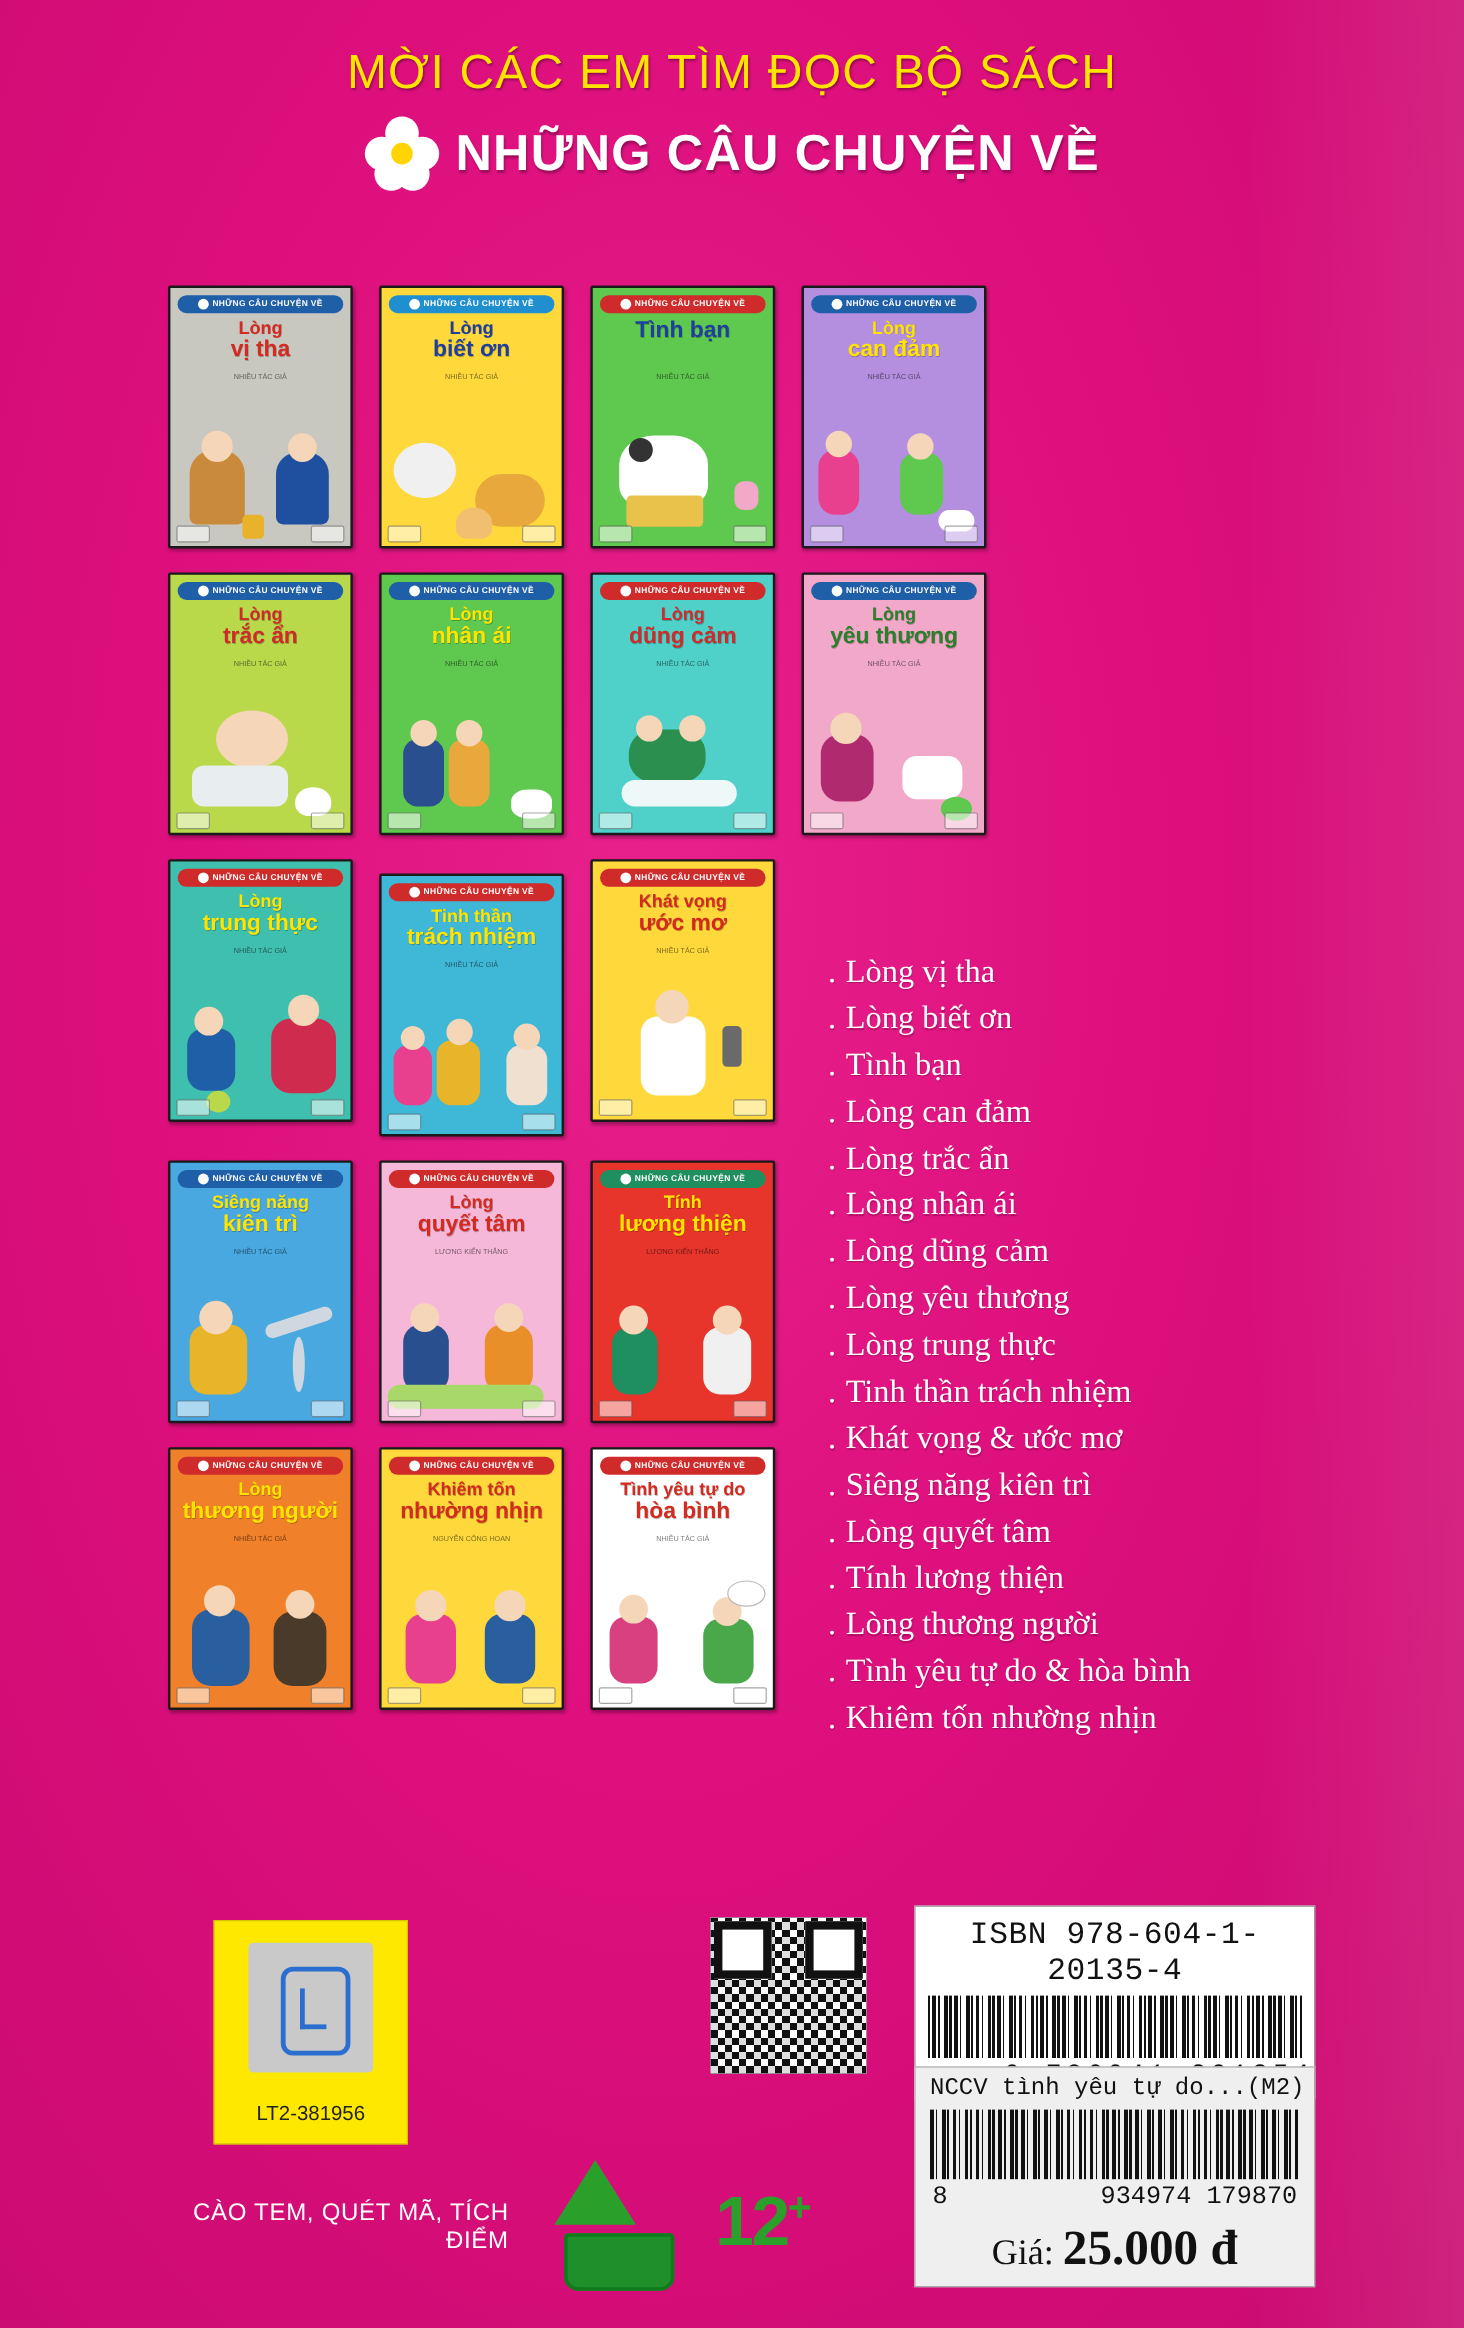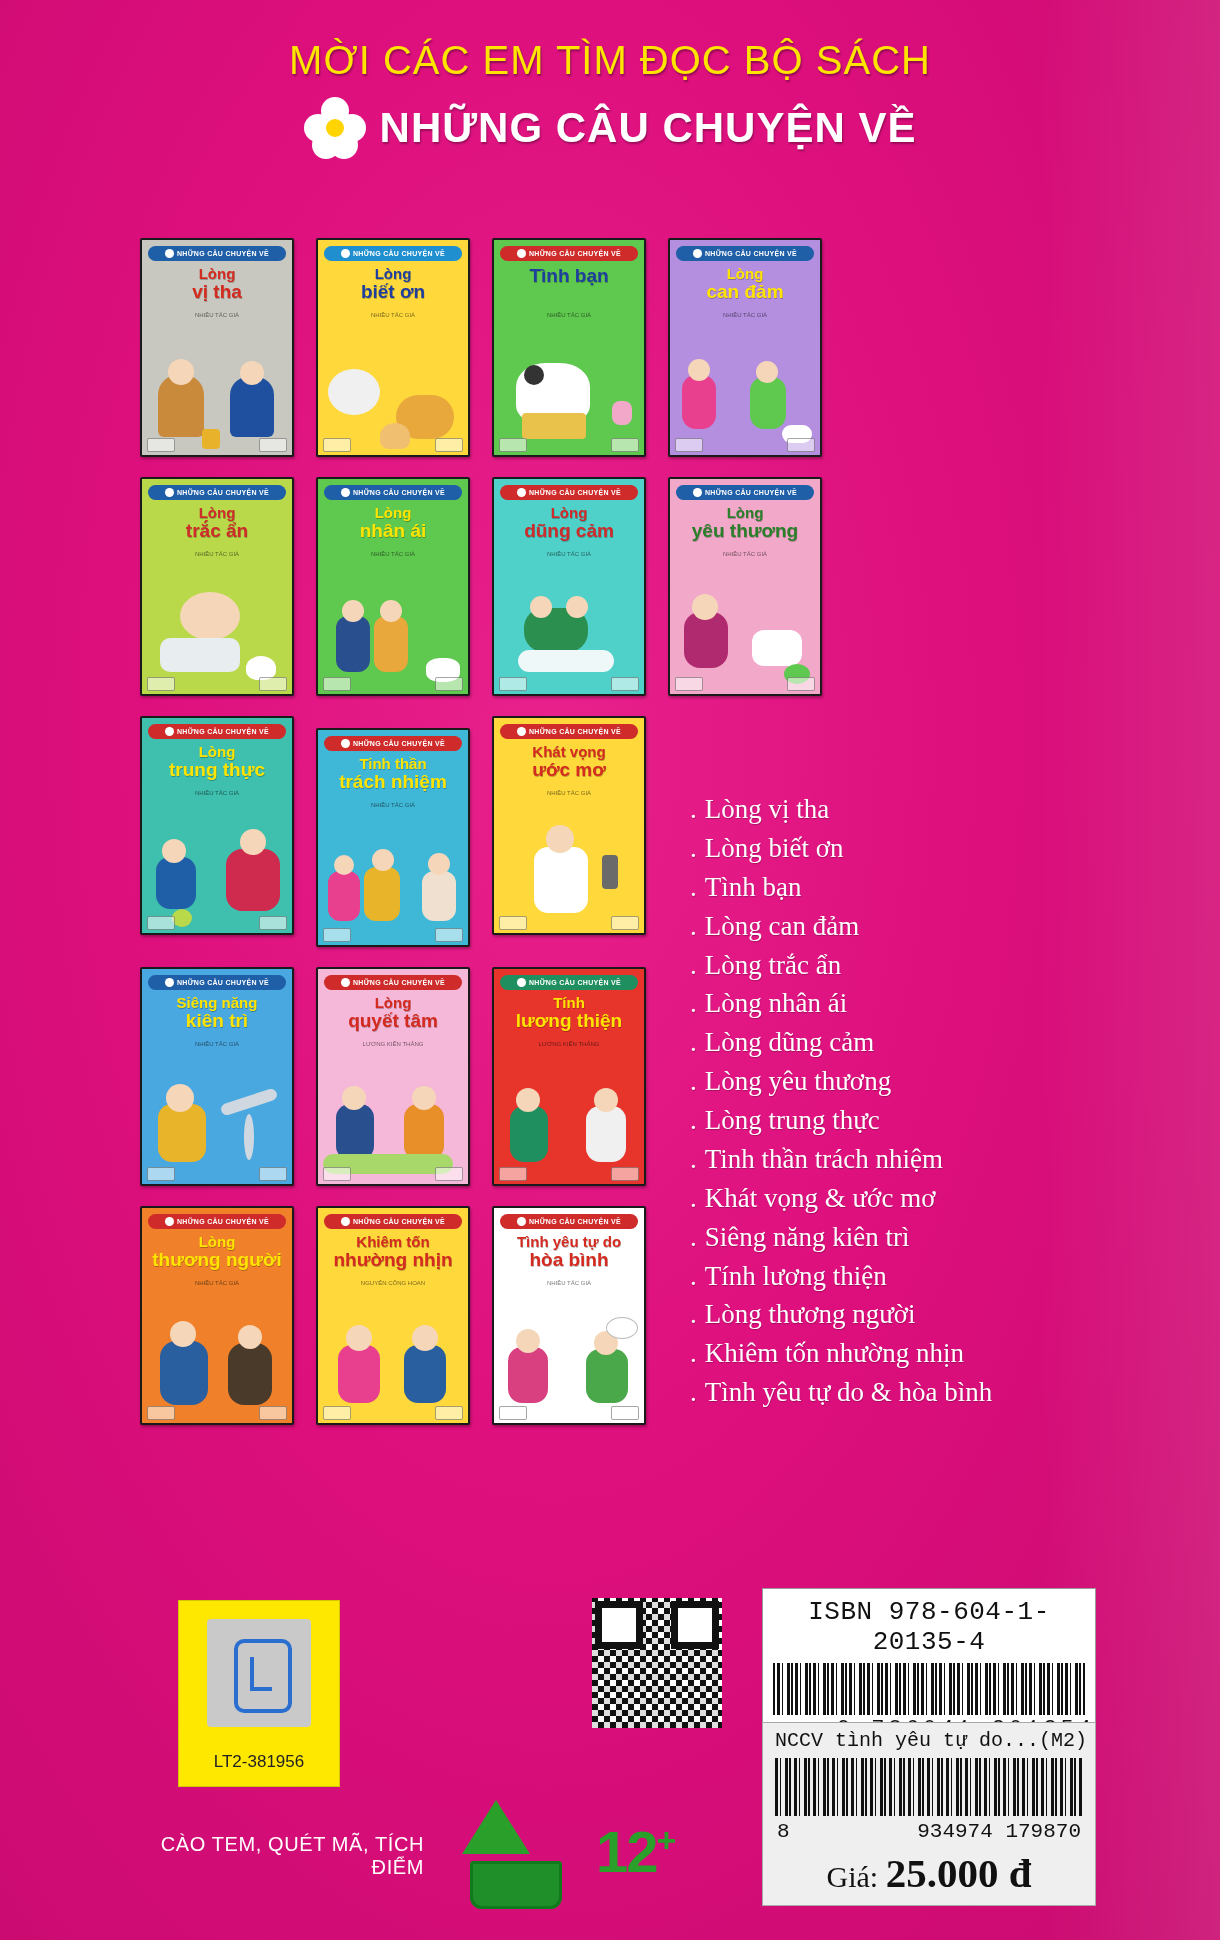--- a/index.html
+++ b/index.html
@@ -751,24 +751,25 @@
       <li><span class="dot">.</span><span>Tình bạn</span></li>
       <li><span class="dot">.</span><span>Lòng can đảm</span></li>
       <li><span class="dot">.</span><span>Lòng trắc ẩn</span></li>
       <li><span class="dot">.</span><span>Lòng nhân ái</span></li>
       <li><span class="dot">.</span><span>Lòng dũng cảm</span></li>
       <li><span class="dot">.</span><span>Lòng yêu thương</span></li>
       <li><span class="dot">.</span><span>Lòng trung thực</span></li>
       <li><span class="dot">.</span><span>Tinh thần trách nhiệm</span></li>
       <li><span class="dot">.</span><span>Khát vọng &amp; ước mơ</span></li>
       <li><span class="dot">.</span><span>Siêng năng kiên trì</span></li>
+      <li><span class="dot">.</span><span>Lòng quyết tâm</span></li>
       <li><span class="dot">.</span><span>Tính lương thiện</span></li>
       <li><span class="dot">.</span><span>Lòng thương người</span></li>
+      <li><span class="dot">.</span><span>Tình yêu tự do &amp; hòa bình</span></li>
       <li><span class="dot">.</span><span>Khiêm tốn nhường nhịn</span></li>
-      <li><span class="dot">.</span><span>Tình yêu tự do &amp; hòa bình</span></li>
     </ul>
   </div>
 
   <div class="sticker">
     <div class="sticker-inner">
       <div class="sticker-glyph"></div>
     </div>
     <div class="sticker-code">LT2-381956</div>
   </div>
   <div class="sticker-caption">CÀO TEM, QUÉT MÃ, TÍCH ĐIỂM</div>

